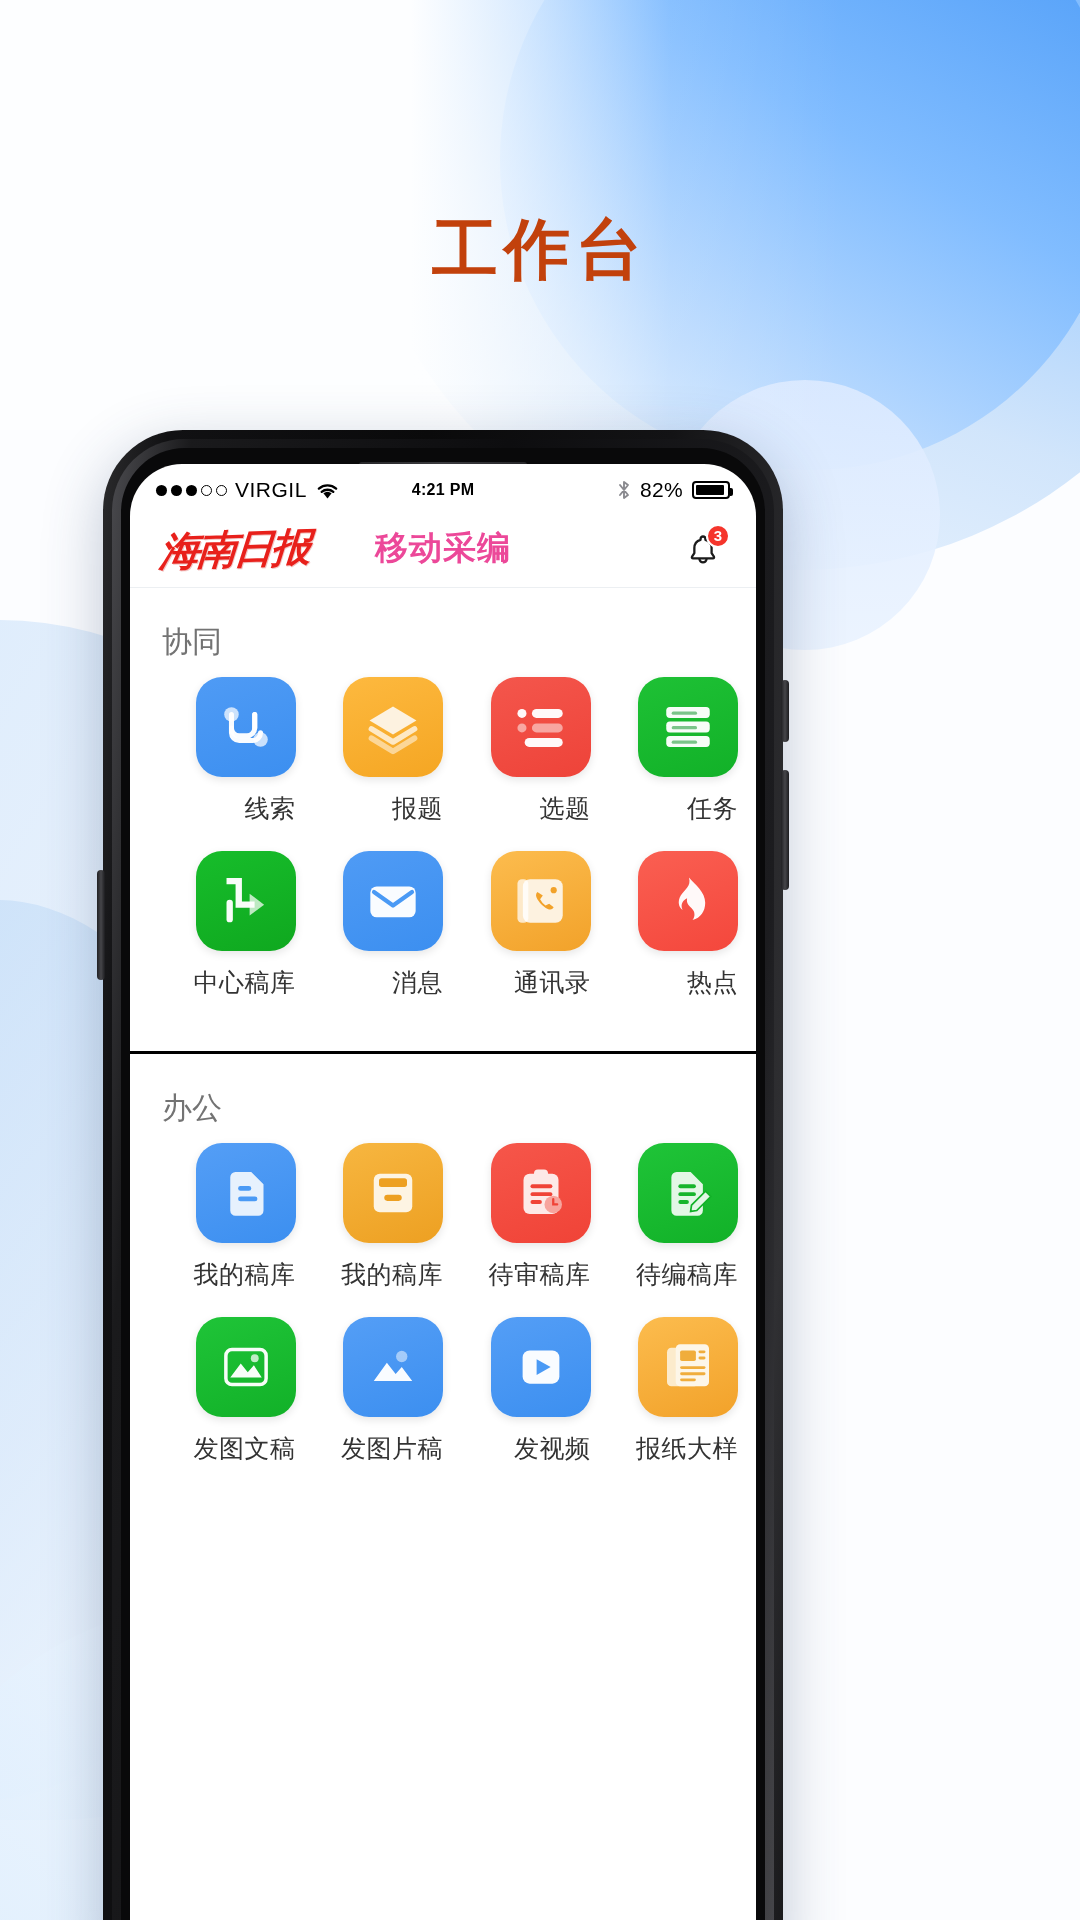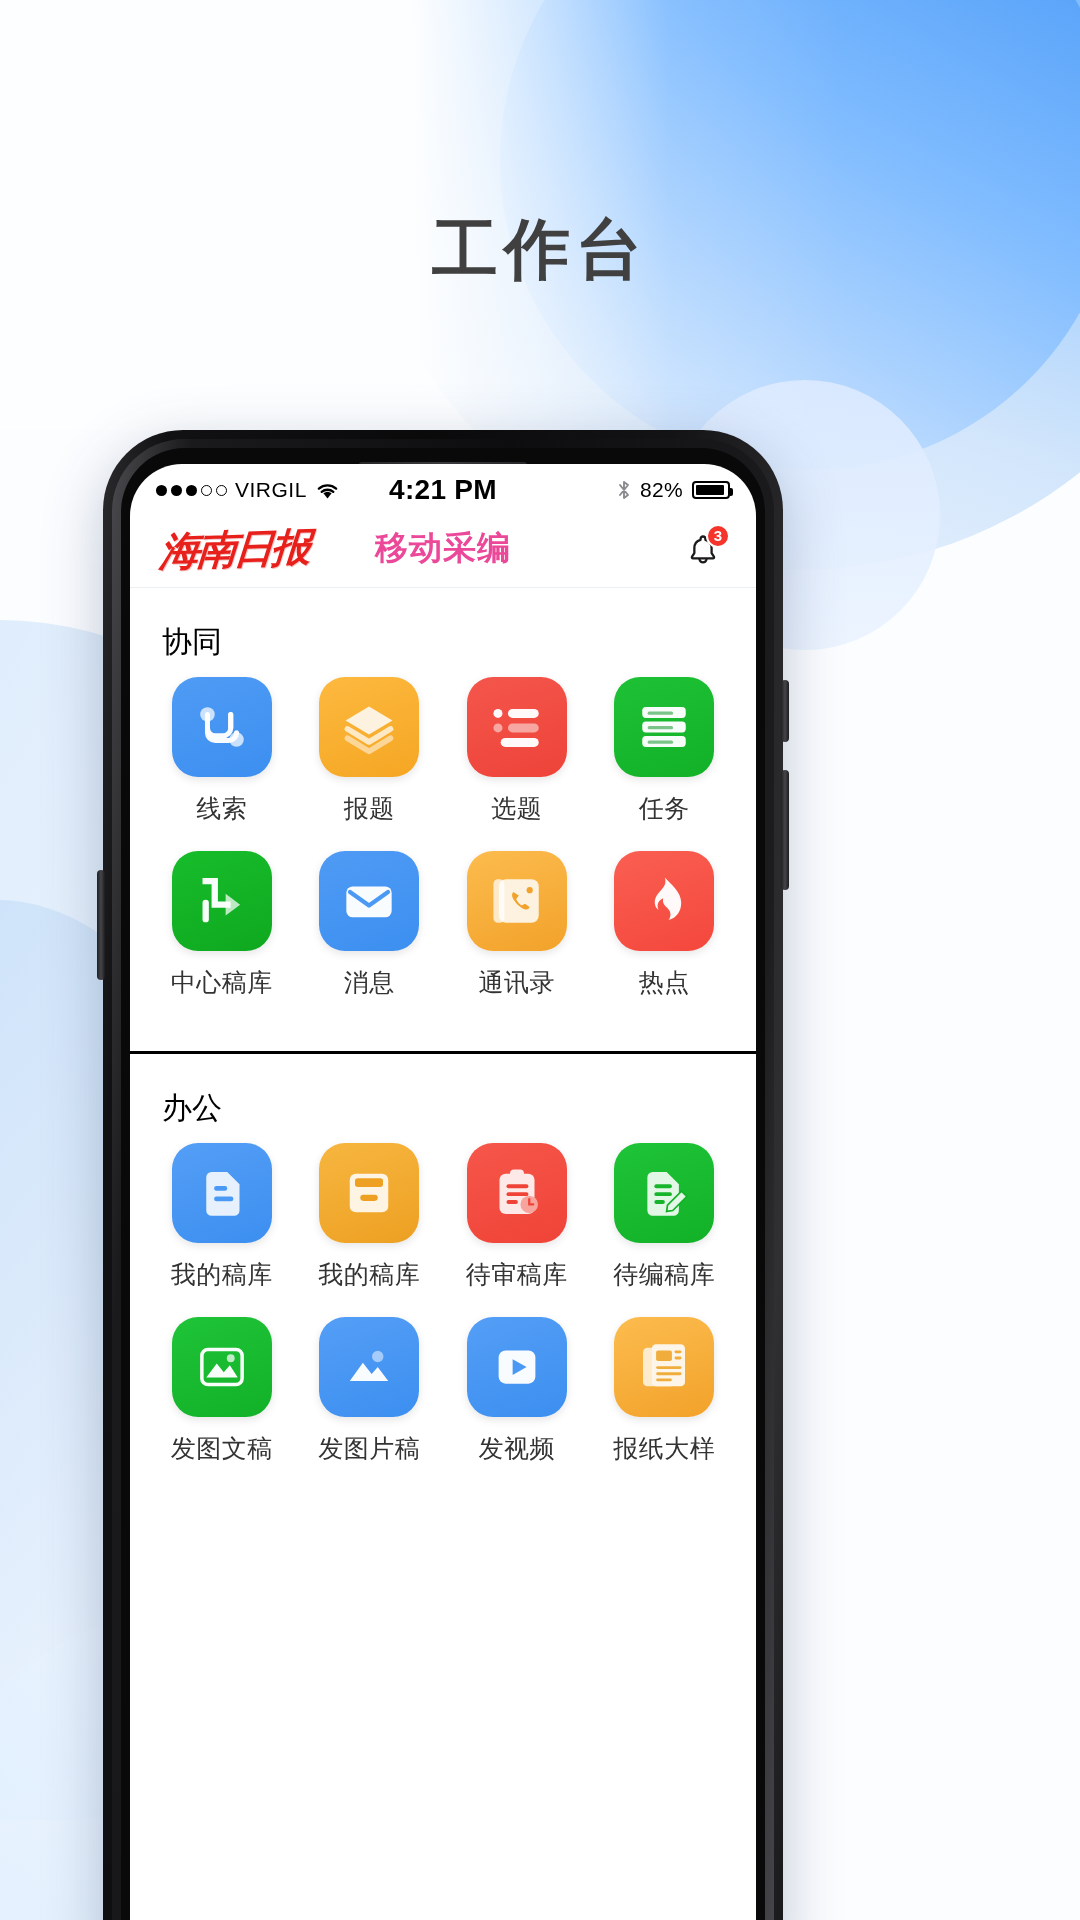--- a/index.html
+++ b/index.html
@@ -55,21 +55,21 @@
   .bg-white-mask {
     position:absolute; left:0; top:0; width:100%; height:430px;
     background:linear-gradient(90deg,#fdfeff 0%,#fdfeff 38%,rgba(253,254,255,.1) 62%,rgba(253,254,255,0) 78%);
   }
 
   
   .page-title {
     position:absolute; top:205px; left:0; width:100%;
     text-align:center;
     font-size:66px; font-weight:bold; letter-spacing:6px;
-    color:#404040;
+    color:#c2410c;
     z-index:5;
   }
 
   
   .phone {
     position:absolute;
     left:103px; top:430px;
     width:680px; height:1530px;
     border-radius:80px 80px 0 0;
     background:
@@ -112,21 +112,21 @@
   .statusbar {
     height:46px; display:flex; align-items:center;
     padding:6px 26px 0 26px; font-size:21px; color:#000;
     font-weight:600; letter-spacing:.3px;
   }
   .sb-left { display:flex; align-items:center; gap:8px; flex:1; }
   .sb-dots { display:flex; gap:4px; align-items:center; }
   .dot { width:11px; height:11px; border-radius:50%; background:#000; }
   .dot.hollow { background:transparent; border:1.6px solid #000; }
   .sb-carrier { font-size:21px; font-weight:500; letter-spacing:.5px; }
-  .sb-center { font-size:28px; font-weight:600; }
+  .sb-center { font-size:16px; font-weight:600; }
   .sb-right { display:flex; align-items:center; gap:9px; flex:1; justify-content:flex-end; }
   .bt-icon { width:14px; height:22px; }
   .batt-pct { font-size:21px; font-weight:500; }
   .batt {
     width:38px; height:18px; border:2px solid #000; border-radius:4px;
     position:relative; display:flex; align-items:center;
   }
   .batt::after {
     content:""; position:absolute; right:-5px; top:5px;
     width:3px; height:8px; background:#000; border-radius:0 2px 2px 0;
@@ -162,30 +162,30 @@
     background:#f5352c; color:#fff; font-size:15px; font-weight:bold;
     display:flex; align-items:center; justify-content:center;
     padding:0 5px; border:2px solid #fff;
   }
 
   
   .content { padding:0; }
   .section { padding:0 10px; }
   .section + .section { border-top:3px solid #000000; }
   .section-title {
-    font-size:30px; color:#000000; font-weight:500;
+    font-size:30px; color:#737373; font-weight:500;
     padding:34px 22px 8px 22px;
   }
   .grid {
     display:flex; flex-wrap:wrap;
     padding:6px 8px 26px 8px;
   }
   .cell {
     width:25%; display:flex; flex-direction:column;
-    align-items:center; margin-bottom:26px;
+    align-items:flex-end; margin-bottom:26px;
   }
   .app-icon {
     width:100px; height:100px; border-radius:26px;
     display:flex; align-items:center; justify-content:center;
     position:relative; overflow:hidden;
     box-shadow:0 3px 9px rgba(0,0,0,.10);
   }
   .app-label {
     margin-top:15px; font-size:25px; color:#333; letter-spacing:.5px;
   }

